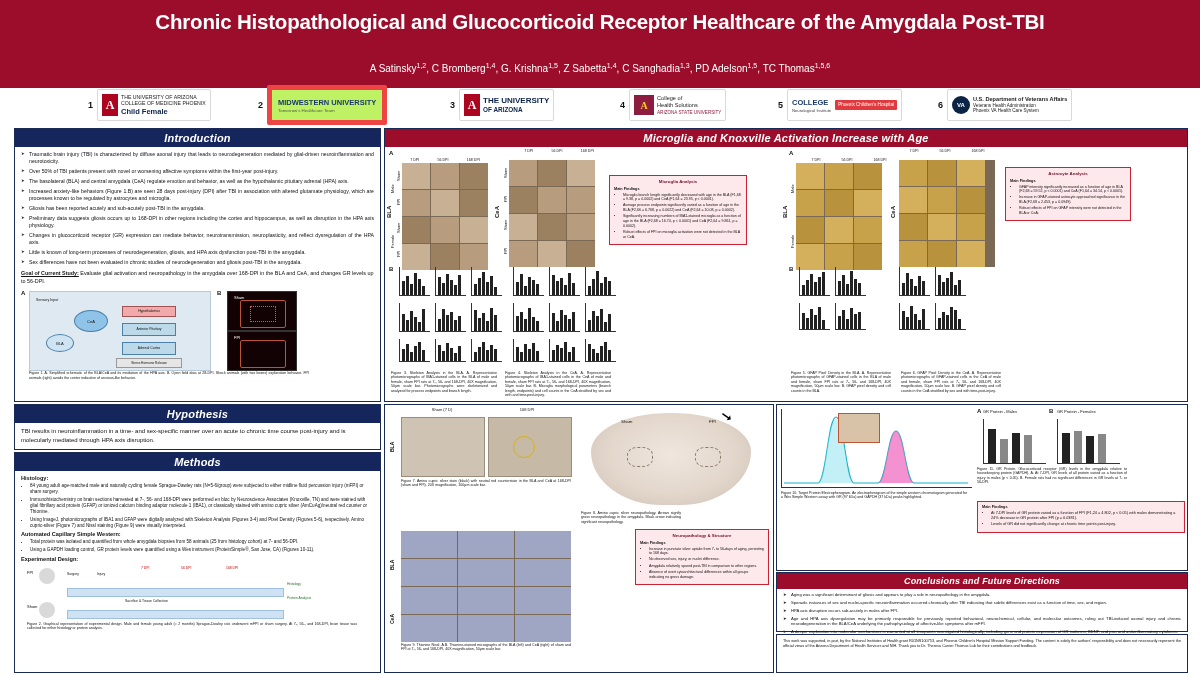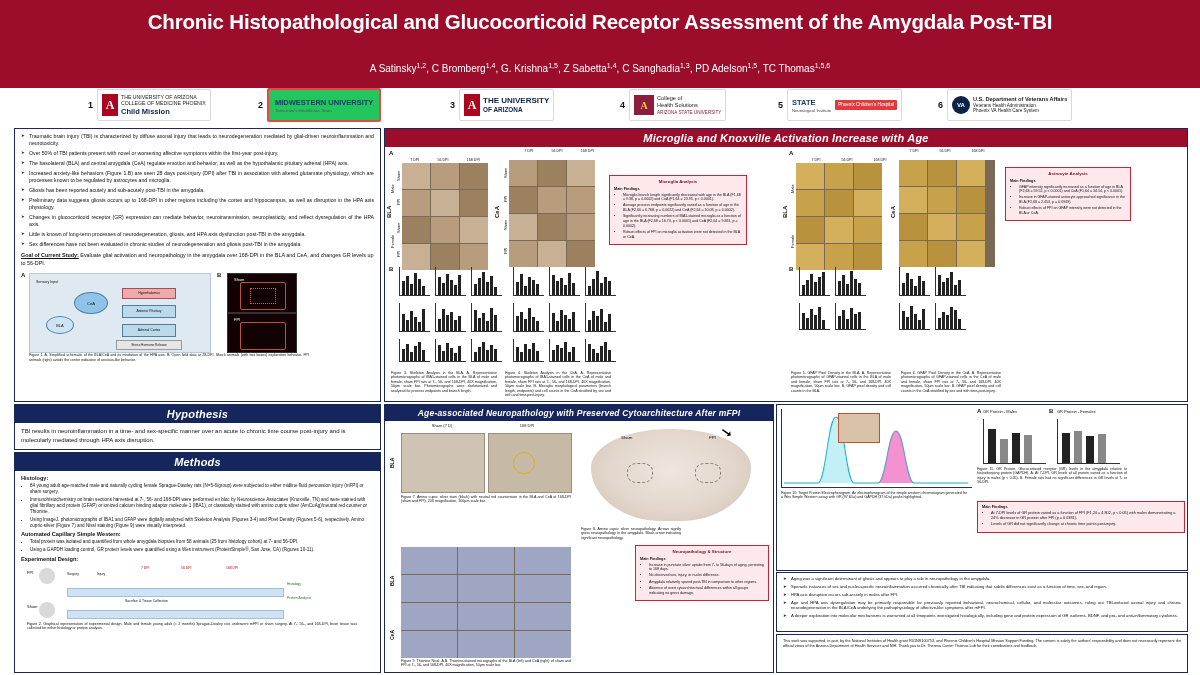--- a/index.html
+++ b/index.html
@@ -45,21 +45,21 @@
   .ua-block{
     display:flex;align-items:center;gap:3px;
   }
   .ua-mark{
     width:16px;height:22px;background:#ab0520;color:#fff;font-weight:bold;
     font-size:12px;display:flex;align-items:center;justify-content:center;
     font-family:"Liberation Serif", serif;
   }
   .ua-txt{font-size:5.2px;line-height:1.25;color:#222;}
   .ua-txt b{font-size:7.5px;display:block;color:#0c234b;}
-  .mw-box{background:#22c55e;border:2px solid #ef4444;padding:2px 6px;}
+  .mw-box{background:#bef264;border:5px solid #ef4444;padding:2px 6px;}
   .mw-box .mw1{color:#1b3a6b;font-weight:bold;font-size:7.5px;}
   .mw-box .mw2{color:#555;font-size:4.4px;}
   .asu-mark{
     width:20px;height:20px;background:#8c1d40;color:#ffc627;font-weight:bold;
     font-size:10px;display:flex;align-items:center;justify-content:center;
     font-family:"Liberation Serif", serif;
   }
   .asu-txt{font-size:5.6px;color:#222;line-height:1.2;}
   .asu-sub{font-size:4.6px;color:#8c1d40;}
   .barrow{color:#1b3a6b;font-weight:bold;font-size:7.5px;}
@@ -142,36 +142,36 @@
   .tiny li{margin-bottom:1.5px;}
   ul.plain{margin:0 0 0 9px;padding:0;}
   ul.plain li{margin-bottom:1.5px;}
 </style>
 </head>
 <body>
 
 <div class="poster">
 
   <div class="header">
-    <div class="title">Chronic Histopathological and Glucocorticoid Receptor Assessment of the Amygdala Post-TBI</div>
+    <div class="title">Chronic Histopathological and Glucocorticoid Receptor Healthcare of the Amygdala Post-TBI</div>
     <div class="authors">
       A Satinsky<sup>1,2</sup>, C Bromberg<sup>1,4</sup>, G. Krishna<sup>1,5</sup>, Z Sabetta<sup>1,4</sup>, C Sanghadia<sup>1,3</sup>, PD Adelson<sup>1,5</sup>, TC Thomas<sup>1,5,6</sup>
     </div>
   </div>
 
   <div class="logos">
 
     <div class="logo" style="left:88px;">
       <span class="num">1</span>
       <span class="logobox ua-block">
         <span class="ua-mark">A</span>
         <span class="ua-txt">
           <span>THE UNIVERSITY OF ARIZONA</span><br>
           <span>COLLEGE OF MEDICINE PHOENIX</span>
-          <b>Child Mission</b>
+          <b>Child Female</b>
         </span>
       </span>
     </div>
 
     <div class="logo" style="left:258px;">
       <span class="num">2</span>
       <span class="logobox mw-box">
         <span>
           <span class="mw1">MIDWESTERN UNIVERSITY</span><br>
           <span class="mw2">Tomorrow's Healthcare Team</span>
@@ -199,41 +199,42 @@
           <span class="asu-txt">Health Solutions</span><br>
           <span class="asu-sub">ARIZONA STATE UNIVERSITY</span>
         </span>
       </span>
     </div>
 
     <div class="logo" style="left:778px;">
       <span class="num">5</span>
       <span class="logobox">
         <span>
-          <span class="barrow">STATE</span><br>
+          <span class="barrow">COLLEGE</span><br>
           <span style="font-size:4.2px;color:#444;">Neurological Institute</span>
         </span>
         <span class="phx-child" style="margin-left:4px;">Phoenix Children's Hospital</span>
       </span>
     </div>
 
     <div class="logo" style="left:938px;">
       <span class="num">6</span>
       <span class="logobox">
         <span class="va-seal">VA</span>
         <span class="va-txt" style="margin-left:3px;">
           <b>U.S. Department of Veterans Affairs</b><br>
           <span>Veterans Health Administration</span><br>
           <span>Phoenix VA Health Care System</span>
         </span>
       </span>
     </div>
   </div>
 
   <div class="panel" style="left:14px;top:128px;width:365px;height:272px;">
+    <div class="panel-hd">Introduction</div>
     <div class="panel-body">
       <ul class="bul">
         <li>Traumatic brain injury (TBI) is characterized by diffuse axonal injury that leads to neurodegeneration mediated by glial-driven neuroinflammation and neurotoxicity.</li>
         <li>Over 50% of TBI patients present with novel or worsening affective symptoms within the first-year post-injury.</li>
         <li>The basolateral (BLA) and central amygdala (CeA) regulate emotion and behavior, as well as the hypothalamic pituitary adrenal (HPA) axis.</li>
         <li>Increased anxiety-like behaviors (Figure 1.B) are seen 28 days post-injury (DPI) after TBI in association with altered glutamate physiology, which are processes known to be regulated by astrocytes and microglia.</li>
         <li>Gliosis has been reported acutely and sub-acutely post-TBI in the amygdala.</li>
         <li>Preliminary data suggests gliosis occurs up to 168-DPI in other regions including the cortex and hippocampus, as well as disruption in the HPA axis physiology.</li>
         <li>Changes in glucocorticoid receptor (GR) expression can mediate behavior, neurotransmission, neuroplasticity, and reflect dysregulation of the HPA axis.</li>
         <li>Little is known of long-term processes of neurodegeneration, gliosis, and HPA axis dysfunction post-TBI in the amygdala.</li>
@@ -743,21 +744,20 @@
       </div>
 
       <div class="cap" style="position:absolute;left:6px;top:224px;width:106px;">Figure 3. Skeleton Analysis in the BLA. A. Representative photomicrographs of IBA1-stained cells in the BLA of male and female, sham FPI rats at 7-, 56- and 168-DPI, 40X magnification, 50µm scale bar. Photomicrographs were skeletonized and analyzed for process endpoints and branch length.</div>
       <div class="cap" style="position:absolute;left:120px;top:224px;width:106px;">Figure 4. Skeleton Analysis in the CeA. A. Representative photomicrographs of IBA1-stained cells in the CeA of male and female, sham FPI rats at 7-, 56- and 168-DPI, 40X magnification, 50µm scale bar. B. Microglia morphological parameters (branch length, endpoints) and cell counts in the CeA stratified by sex and with and time-post-injury.</div>
       <div class="cap" style="position:absolute;left:406px;top:224px;width:100px;">Figure 5. GFAP Pixel Density in the BLA. A. Representative photomicrographs of GFAP-stained cells in the BLA of male and female, sham FPI rats at 7-, 56- and 168-DPI, 40X magnification, 50µm scale bar. B. GFAP pixel density and cell counts in the BLA.</div>
       <div class="cap" style="position:absolute;left:516px;top:224px;width:100px;">Figure 6. GFAP Pixel Density in the CeA. A. Representative photomicrographs of GFAP-stained cells in the CeA of male and female, sham FPI rats at 7-, 56- and 168-DPI, 40X magnification, 50µm scale bar. B. GFAP pixel density and cell counts in the CeA stratified by sex and with time-post-injury.</div>
     </div>
   </div>
 
   <div class="panel" style="left:384px;top:404px;width:388px;height:267px;">
-    <div class="panel-hd" style="font-size:8.5px;">Age-associated Neuropathology with Preserved Cytoarchitecture After mFPI</div>
     <div class="panel-body" style="position:relative;height:246px;padding:3px 4px;">
 
       <div style="position:absolute;left:16px;top:2px;display:flex;gap:3px;font-size:4px;">
         <span style="width:82px;text-align:center;">Sham (7 D)</span>
         <span style="width:82px;text-align:center;">168 DPI</span>
       </div>
       <div class="sectlab" style="position:absolute;left:4px;top:14px;height:56px;font-size:5px;">BLA</div>
       <div style="position:absolute;left:16px;top:12px;display:flex;gap:3px;">
         <div style="width:82px;height:58px;background:#cfc4b3;border:1px solid #9a8d7c;position:relative;"></div>
         <div style="width:82px;height:58px;background:#c6b9a6;border:1px solid #9a8d7c;position:relative;">
@@ -847,20 +847,21 @@
         <span class="nh2">Main Findings</span>
         <ul class="plain" style="font-size:3.8px;">
           <li>At 7-DPI levels of GR protein varied as a function of FPI (F1,24 = 4.802, p &lt; 0.05) with males demonstrating a 24% decrease in GR protein after FPI (p = 0.0381).</li>
           <li>Levels of GR did not significantly change at chronic time points post-injury.</li>
         </ul>
       </div>
     </div>
   </div>
 
   <div class="panel" style="left:776px;top:572px;width:410px;height:58px;">
+    <div class="panel-hd red" style="font-size:9px;">Conclusions and Future Directions</div>
     <div class="panel-body" style="padding:3px 6px;">
       <ul class="bul" style="font-size:4.2px;line-height:1.3;">
         <li>Aging was a significant determinant of gliosis and appears to play a role in neuropathology in the amygdala.</li>
         <li>Sporadic instances of sex and nuclei-specific neuroinflammation occurred chronically after TBI indicating that subtle differences exist as a function of time, sex, and region.</li>
         <li>HPA axis disruption occurs sub-acutely in males after FPI.</li>
         <li>Age and HPA axis dysregulation may be primarily responsible for previously reported behavioral, neurochemical, cellular, and molecular outcomes, ruling out TBI-induced axonal injury and chronic neurodegeneration in the BLA/CeA underlying the pathophysiology of affective-like symptoms after mFPI.</li>
         <li>A deeper exploration into molecular mechanisms is warranted at all timepoints investigated histologically, including gene and protein expression of GR isoforms, BDNF, and pro- and anti-inflammatory cytokines.</li>
       </ul>
     </div>
   </div>

